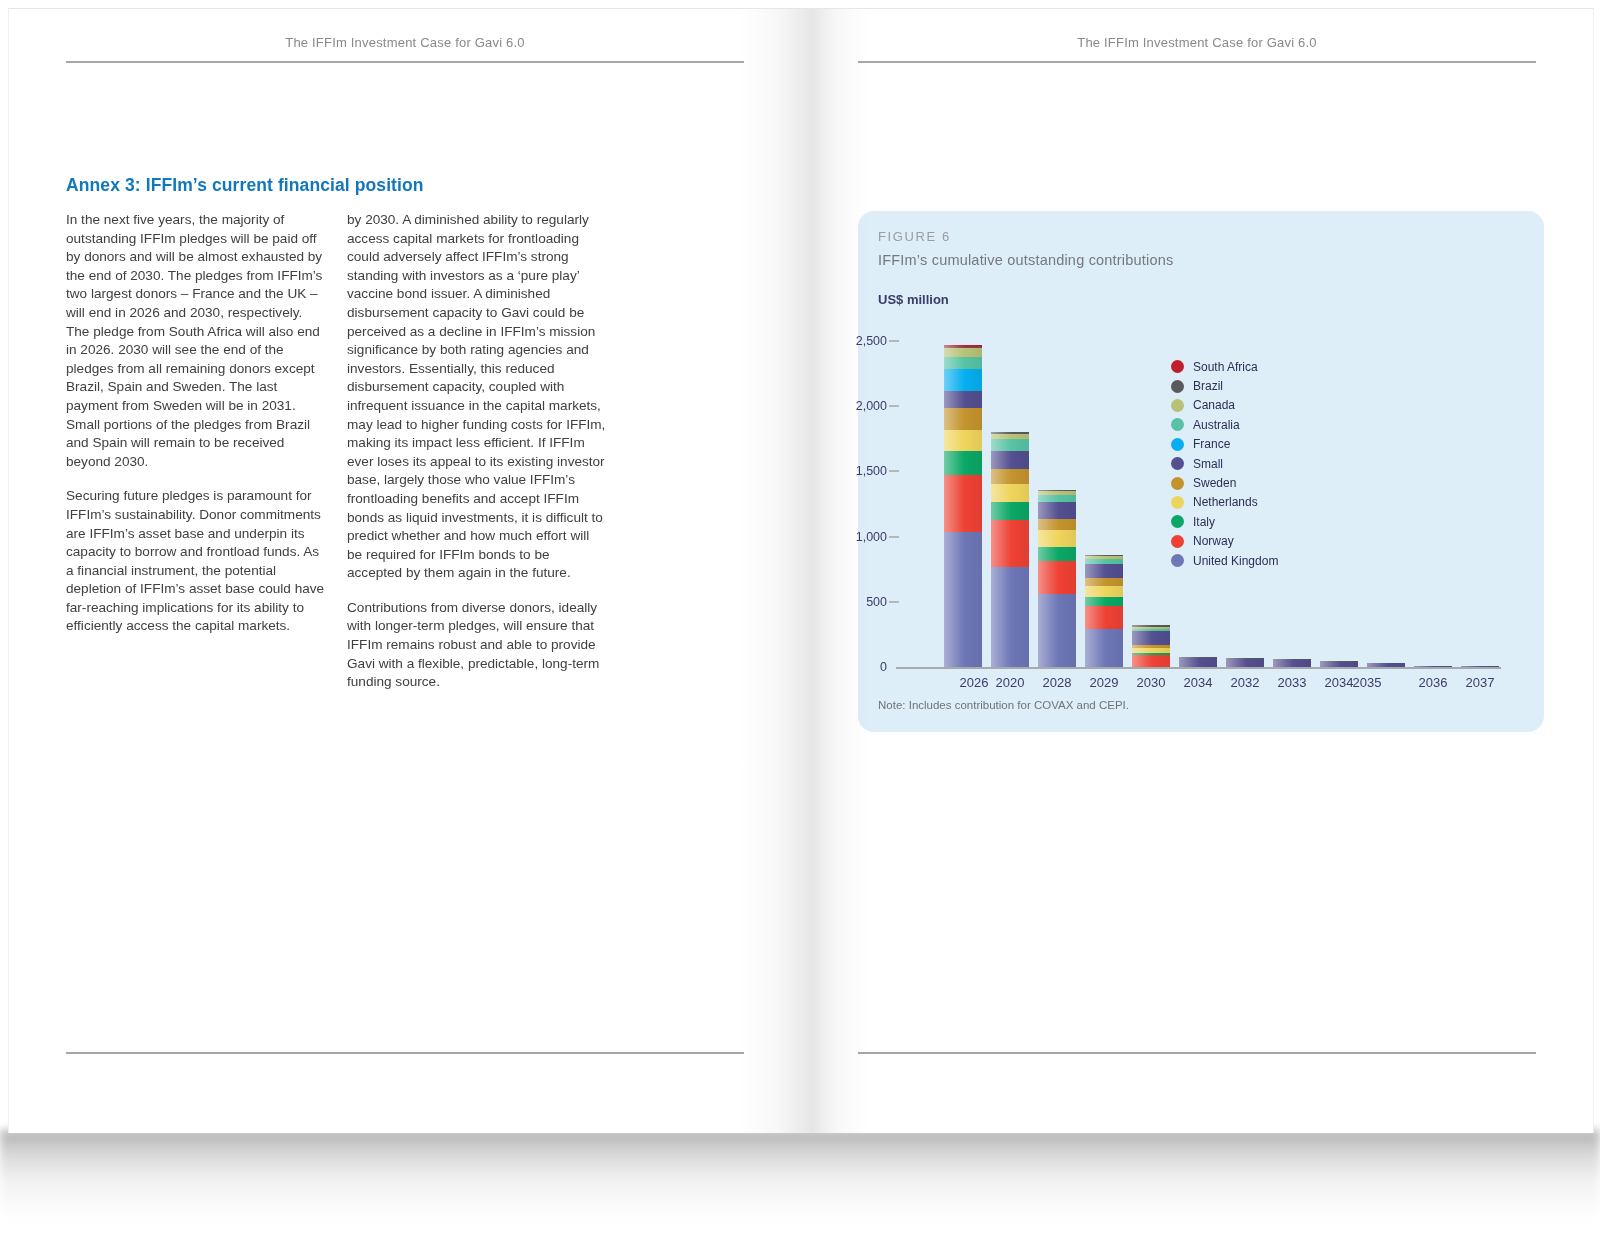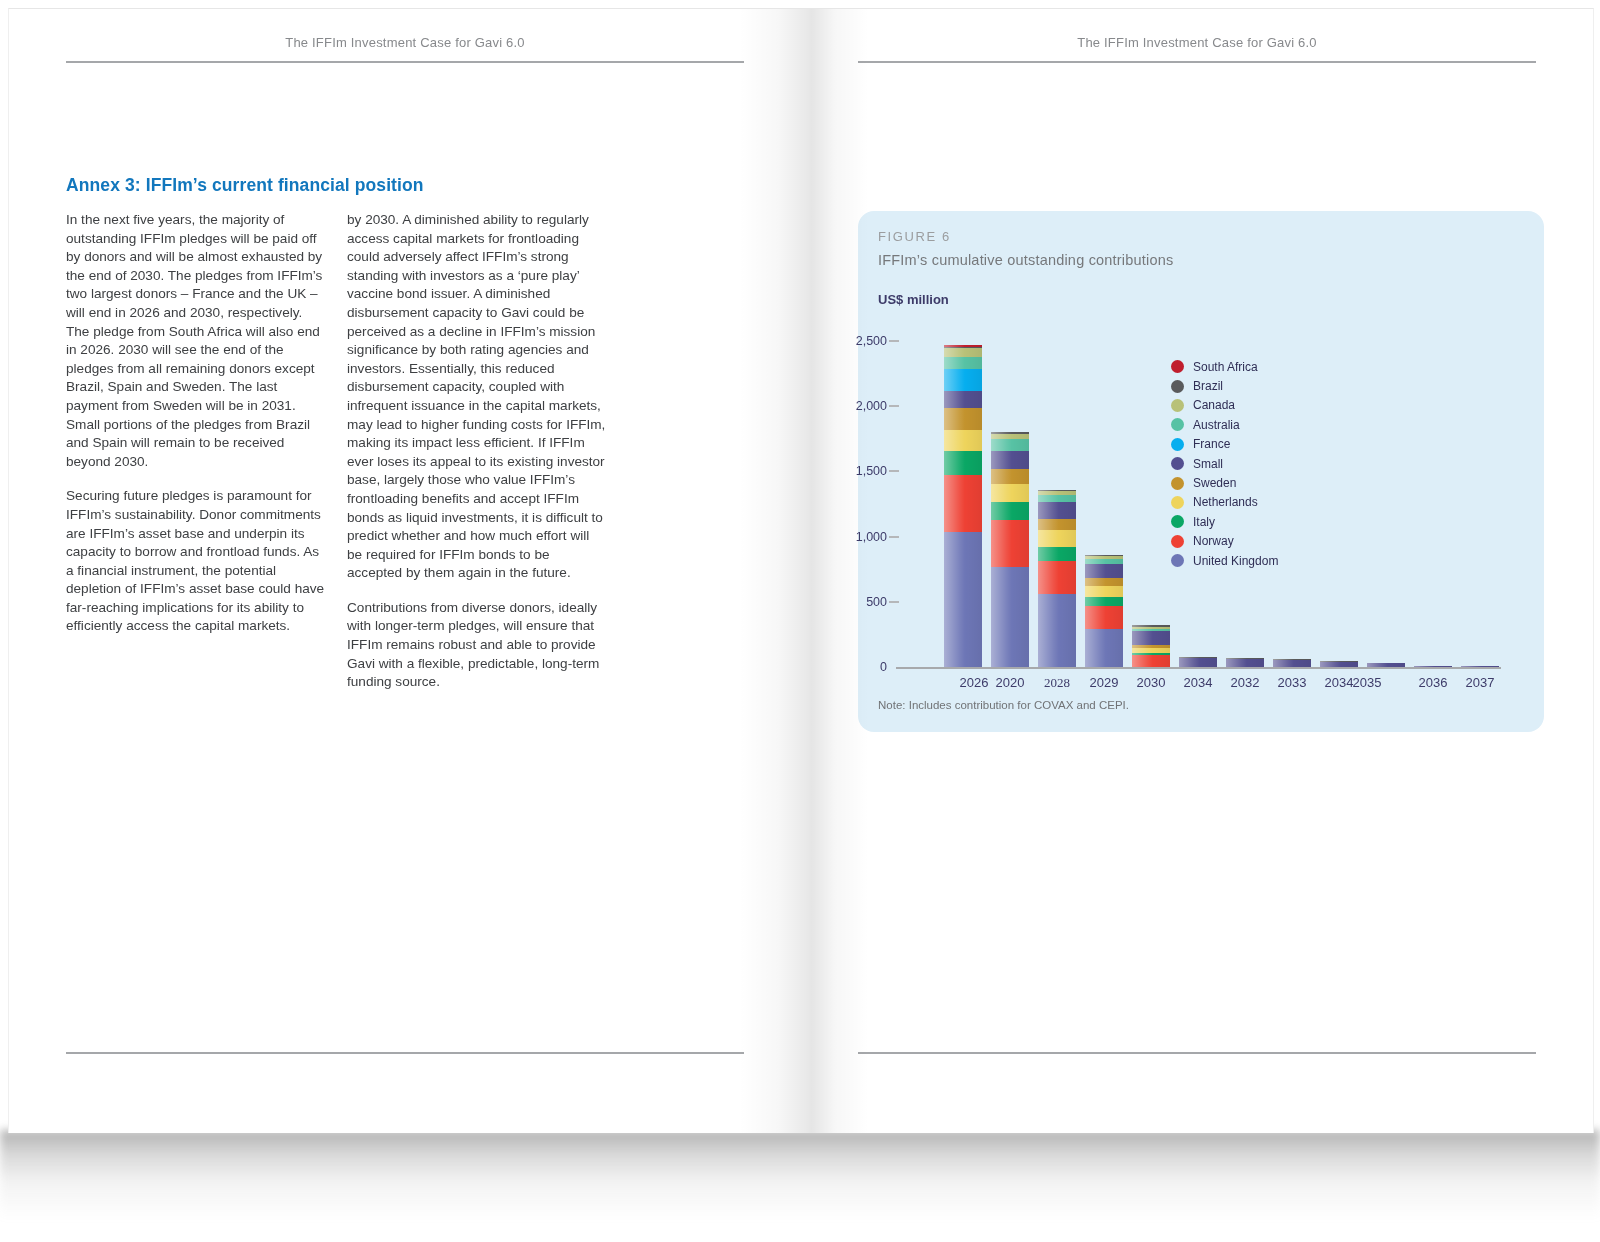--- a/index.html
+++ b/index.html
@@ -227,21 +227,21 @@
             <div class="seg" style="height: 73.02px; background: rgb(109, 118, 182);"></div>
             <div class="seg" style="height: 33.25px; background: rgb(238, 65, 52);"></div>
             <div class="seg" style="height: 13.69px; background: rgb(10, 167, 101);"></div>
             <div class="seg" style="height: 16.95px; background: rgb(238, 212, 92);"></div>
             <div class="seg" style="height: 11.08px; background: rgb(195, 147, 45);"></div>
             <div class="seg" style="height: 16.95px; background: rgb(83, 79, 144);"></div>
             <div class="seg" style="height: 7.17px; background: rgb(87, 194, 164);"></div>
             <div class="seg" style="height: 3.91px; background: rgb(184, 193, 120);"></div>
             <div class="seg" style="height: 1.3px; background: rgb(89, 90, 92);"></div>
           </div>
-          <div class="xtick-label" style="left: 132px; font-family: Liberation Serif, serif;">2028</div>
+          <div class="xtick-label" style="left: 132px;">2028</div>
           <div class="bar" style="left: 184px;">
             <div class="seg" style="height: 38.47px; background: rgb(109, 118, 182);"></div>
             <div class="seg" style="height: 22.82px; background: rgb(238, 65, 52);"></div>
             <div class="seg" style="height: 9.13px; background: rgb(10, 167, 101);"></div>
             <div class="seg" style="height: 11.08px; background: rgb(238, 212, 92);"></div>
             <div class="seg" style="height: 7.17px; background: rgb(195, 147, 45);"></div>
             <div class="seg" style="height: 14.34px; background: rgb(83, 79, 144);"></div>
             <div class="seg" style="height: 5.22px; background: rgb(87, 194, 164);"></div>
             <div class="seg" style="height: 2.61px; background: rgb(184, 193, 120);"></div>
             <div class="seg" style="height: 1.04px; background: rgb(89, 90, 92);"></div>

